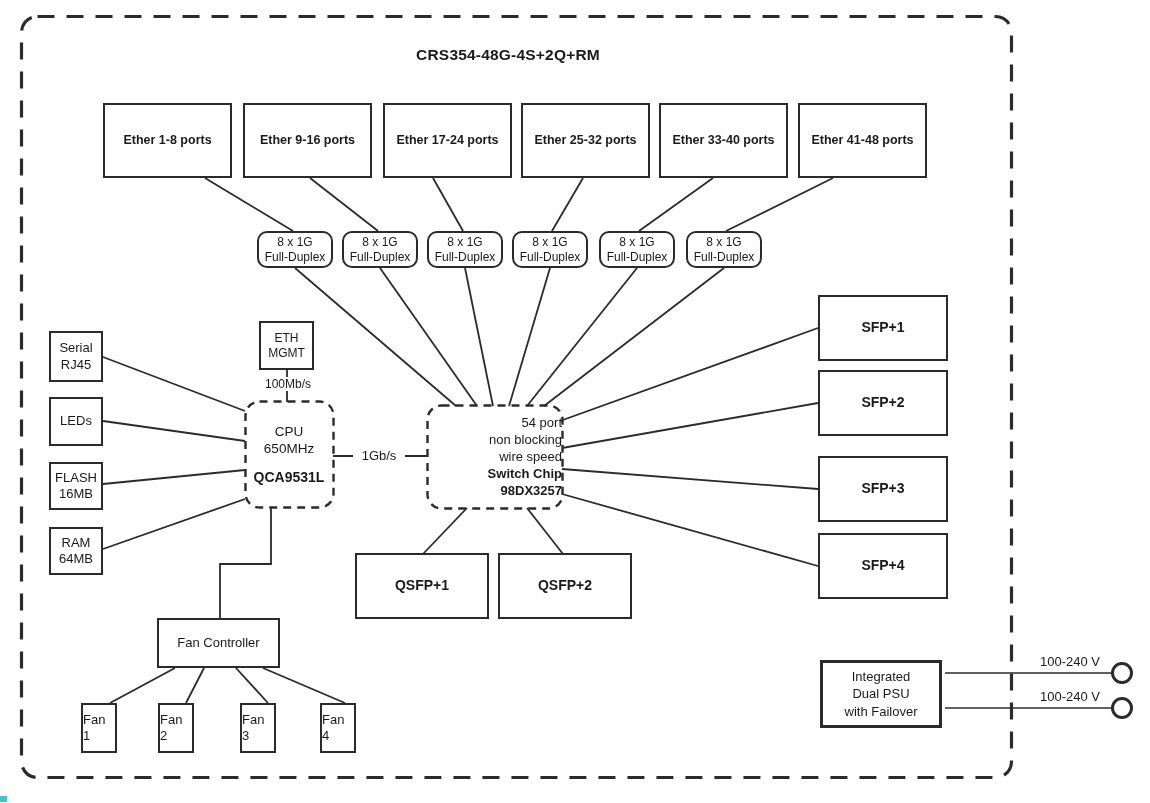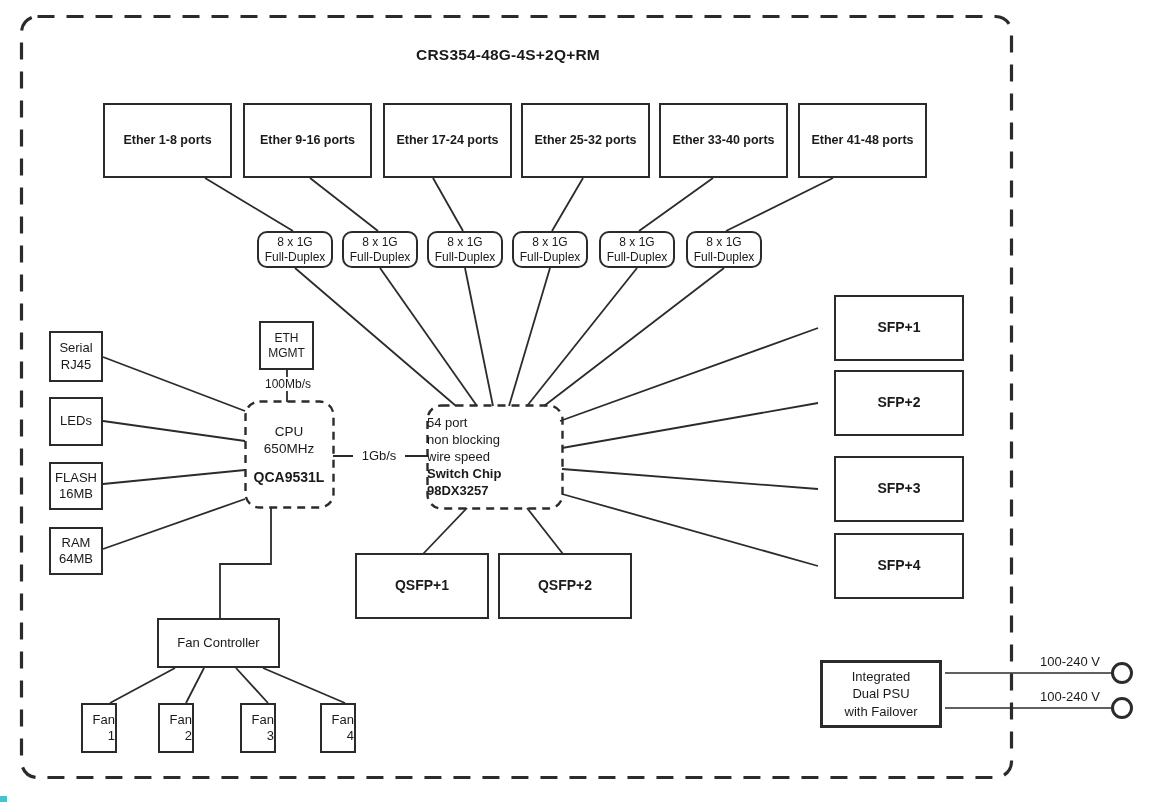--- a/index.html
+++ b/index.html
@@ -4,43 +4,43 @@
 <style>
   html,body{margin:0;padding:0;background:#ffffff;}
   .canvas{
     position:relative;width:1150px;height:803px;background:#ffffff;
     font-family:"Liberation Sans", sans-serif;color:#1a1a1a;overflow:hidden;
   }
   svg.layer{position:absolute;left:0;top:0;}
   .box{
     position:absolute;box-sizing:border-box;border:2px solid #2b2b2b;background:#ffffff;
     display:flex;flex-direction:column;align-items:center;justify-content:center;
-    text-align:right;line-height:1.25;
+    text-align:left;line-height:1.25;
   }
   .bold{font-weight:bold;}
   .title{
     position:absolute;left:103px;top:46px;width:810px;text-align:center;
     font-size:15.5px;font-weight:bold;letter-spacing:.2px;
   }
   .ether{top:103px;width:129px;height:75px;font-size:12.5px;font-weight:bold;}
   .phy{top:231px;width:76px;height:37px;border-radius:10px;font-size:12px;}
   .ethmgmt{left:259px;top:321px;width:55px;height:49px;font-size:12px;}
   .periph{left:49px;width:54px;font-size:13px;}
   .cpu-text{
     position:absolute;left:245px;top:401px;width:88px;height:107px;
     display:flex;flex-direction:column;align-items:center;justify-content:center;
     text-align:center;font-size:13.5px;line-height:1.3;
   }
   .cpu-model{margin-top:10px;font-weight:bold;font-size:14px;}
   .chip-text{
     position:absolute;left:427px;top:405px;width:135px;height:103px;
-    display:flex;flex-direction:column;align-items:flex-start;justify-content:center;
+    display:flex;flex-direction:column;align-items:flex-end;justify-content:center;
     text-align:center;font-size:13px;line-height:1.32;
   }
-  .sfp{left:818px;width:130px;height:66px;font-size:14px;font-weight:bold;margin-left:16px;}
+  .sfp{left:818px;width:130px;height:66px;font-size:14px;font-weight:bold;}
   .qsfp{top:553px;width:134px;height:66px;font-size:14px;font-weight:bold;}
   .fanctl{left:157px;top:618px;width:123px;height:50px;font-size:13px;}
   .fan{top:703px;width:36px;height:50px;font-size:13px;}
   .psu{left:820px;top:660px;width:122px;height:68px;border-width:3px;font-size:13px;line-height:1.35;}
   .linklabel{
     position:absolute;background:#ffffff;text-align:center;font-size:12.5px;padding:0 1px;
   }
   .voltlabel{
     position:absolute;width:85px;text-align:right;font-size:13px;
   }

